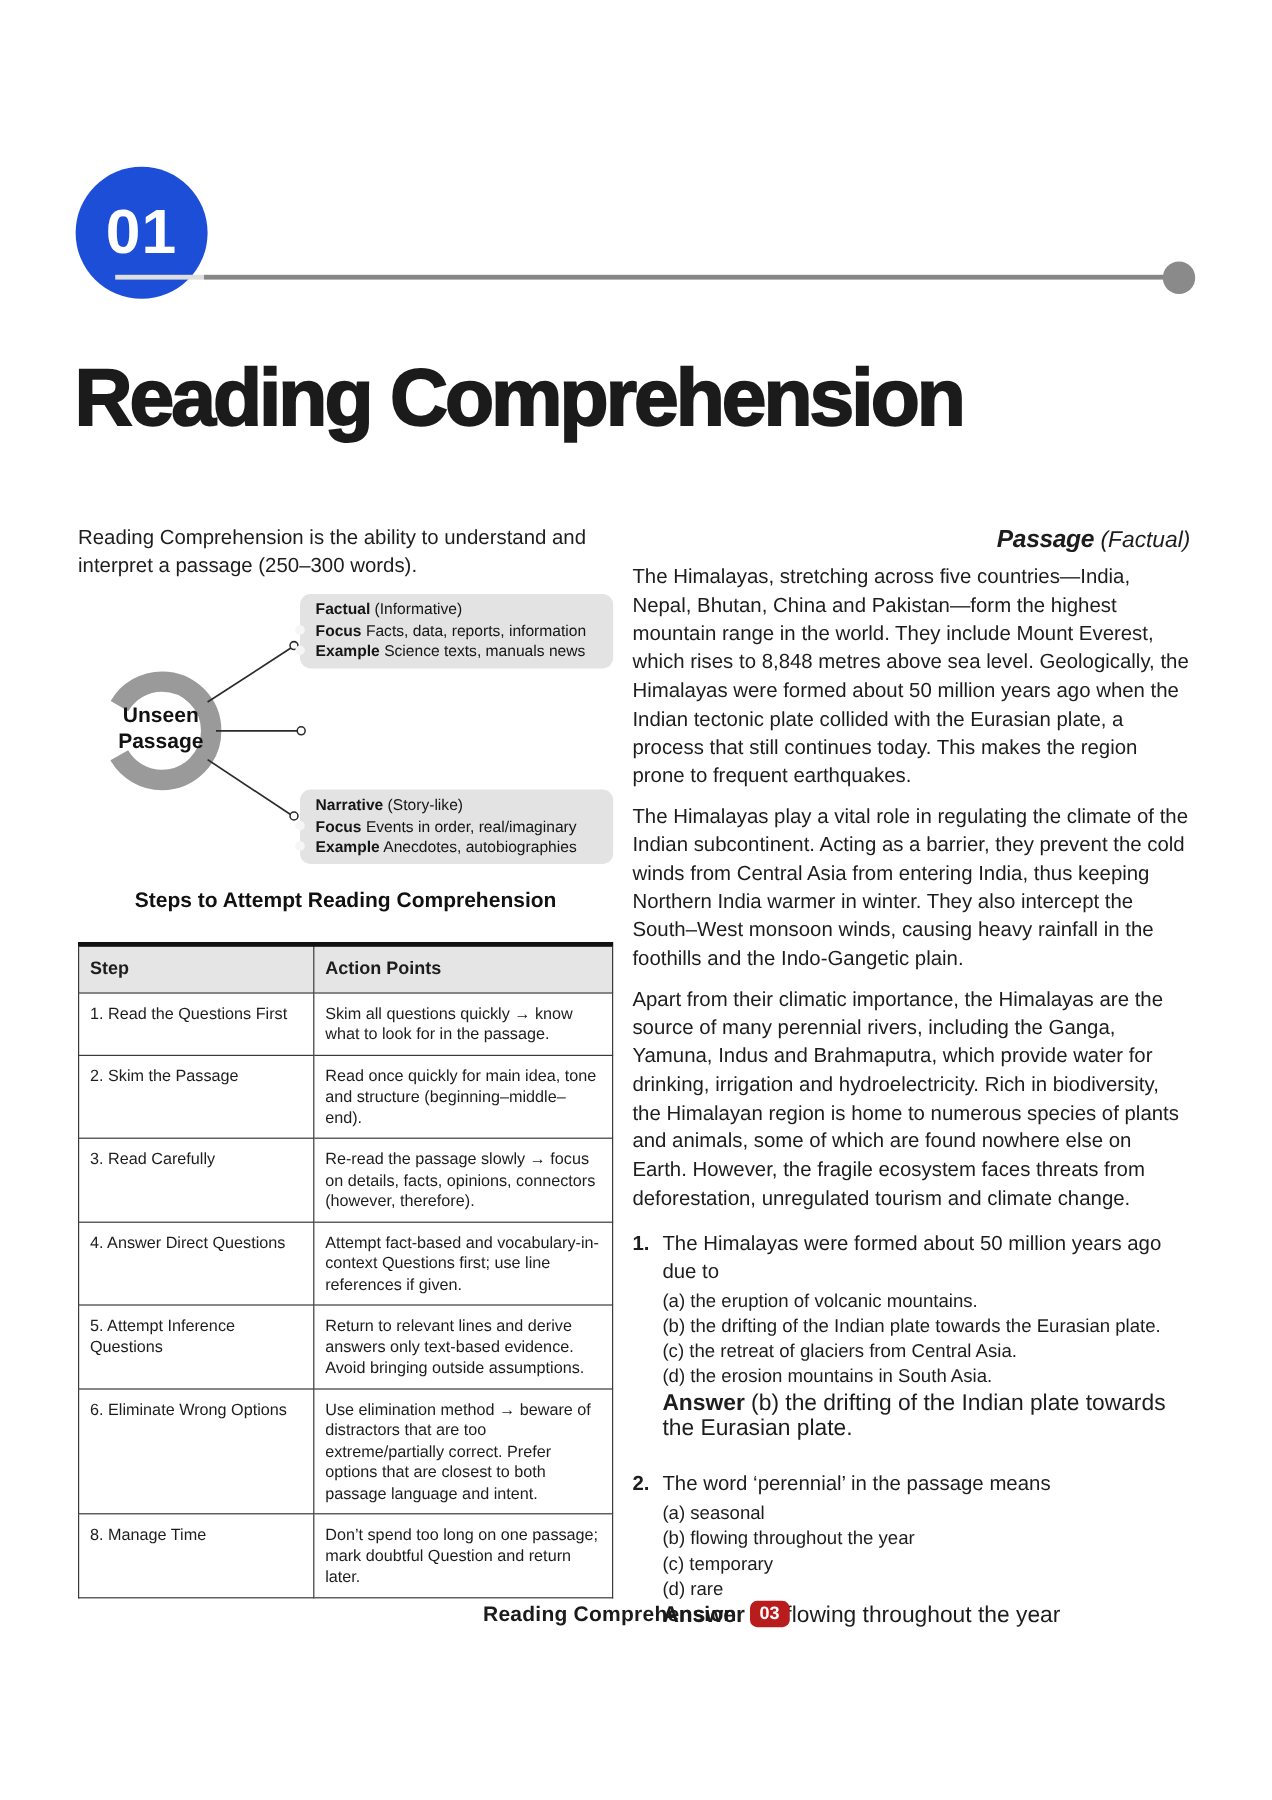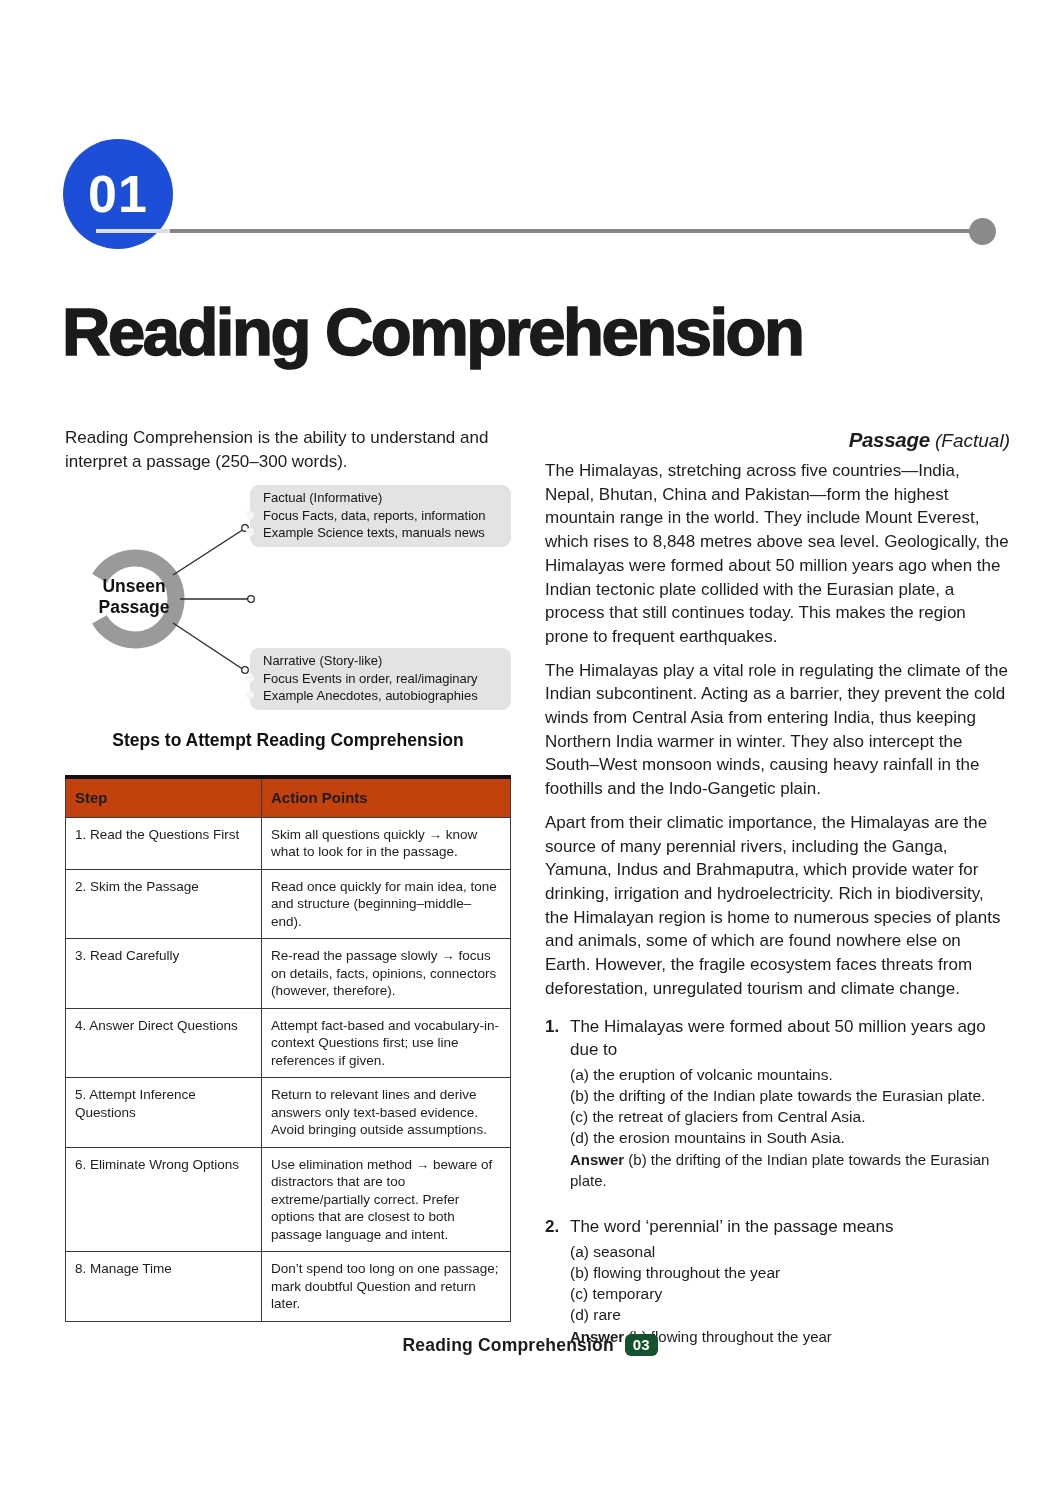--- a/index.html
+++ b/index.html
@@ -37,22 +37,22 @@
   }
   .page-title {
     position: absolute; left: 62px; top: 293px;
     font-size: 67px; font-weight: 900; letter-spacing: -2.5px;
     color: #1b1b1b; -webkit-text-stroke: 1.6px #1b1b1b;
     white-space: nowrap;
   }
 
   
   .columns {
-    position: absolute; left: 65px; top: 426px;
-    width: 945px; display: flex; gap: 34px;
+    position: absolute; left: 65px; top: 436px;
+    width: 945px; display: flex; gap: 16px;
   }
   .col-left  { width: 446px; flex: none; }
   .col-right { width: 465px; flex: none; }
 
   .intro p { font-size: 17px; line-height: 24px; margin: 0 0 10px 0; }
 
   
   .diagram { position: relative; height: 232px; margin: 6px 0 10px 0; }
   .diagram svg { position: absolute; left: 0; top: 0; }
   .diagram-center {
@@ -62,21 +62,21 @@
   }
   .dbox {
     position: absolute; left: 185px; width: 261px;
     background: #e3e3e3; border-radius: 9px;
     padding: 4px 6px 5px 13px;
     font-size: 13px; line-height: 17.5px; color: #151515;
   }
   .dbox-1 { top: 1px; }
   .dbox-2 { top: 76px; }
   .dbox-3 { top: 164px; }
-  .dbox .b { font-weight: normal; }
+  .dbox .b { font-weight: bold; }
   .dbox-line { position: relative; }
   .dbox-line .bullet {
     position: absolute; left: -17px; top: 4px;
     width: 8px; height: 8px; border-radius: 50%;
     background: #f6f6f6;
   }
 
   
   .steps-title {
     text-align: center; font-weight: bold;
@@ -85,51 +85,51 @@
   table.steps {
     width: 446px; border-collapse: collapse;
     font-size: 13.5px; line-height: 17.5px;
     border: 1.6px solid #3a3a3a; border-top: 4px solid #111;
   }
   table.steps th, table.steps td {
     border: 1.6px solid #3a3a3a;
     padding: 8px 9px; vertical-align: top; text-align: left;
   }
   table.steps th {
-    background: #c2410c; font-size: 15px; padding: 10px 9px;
+    background: #e5e5e5; font-size: 15px; padding: 10px 9px;
   }
   table.steps td.c1, table.steps th.c1 { width: 196px; }
 
   
   .passage-heading {
     text-align: right; margin: 2px 0 7px 0; font-size: 19px; font-style: italic;
   }
   .passage-heading .hb { font-weight: bold; font-size: 20.5px; letter-spacing: -0.3px; }
   .passage p { font-size: 17px; line-height: 23.7px; margin: 0 0 10px 0; }
 
   
   .question { display: flex; margin-top: 15px; }
   .qnum { font-weight: bold; font-size: 17px; width: 25px; flex: none; line-height: 23px; }
   .qbody { flex: 1; }
   .qtext { font-size: 17px; line-height: 23px; margin-bottom: 3px; }
   .options div {
     font-size: 15.5px; line-height: 21px;
     padding-left: 32px; text-indent: -32px;
   }
-  .answer { font-size: 15px; line-height: 21px; margin-top: 1px; }
+  .answer { font-size: 19px; line-height: 21px; margin-top: 1px; }
   .answer .b { font-weight: bold; }
 
   
   .footer {
     position: absolute; left: 0; top: 1334px; width: 1060px;
     display: flex; justify-content: center; align-items: center; gap: 11px;
   }
   .footer-label { font-weight: bold; font-size: 17.5px; letter-spacing: 0.2px; color: #1b1b1b; }
   .footer-badge {
-    background: #14532d; color: #ffffff; font-weight: bold;
+    background: #b91c1c; color: #ffffff; font-weight: bold;
     font-size: 15px; padding: 2px 8px 3px 8px; border-radius: 6px;
   }
 </style>
 </head>
 <body>
 
 <div class="chapter-circle">01</div>
 <div class="header-rule"></div>
 <div class="header-rule-light"></div>
 <div class="header-dot"></div>

